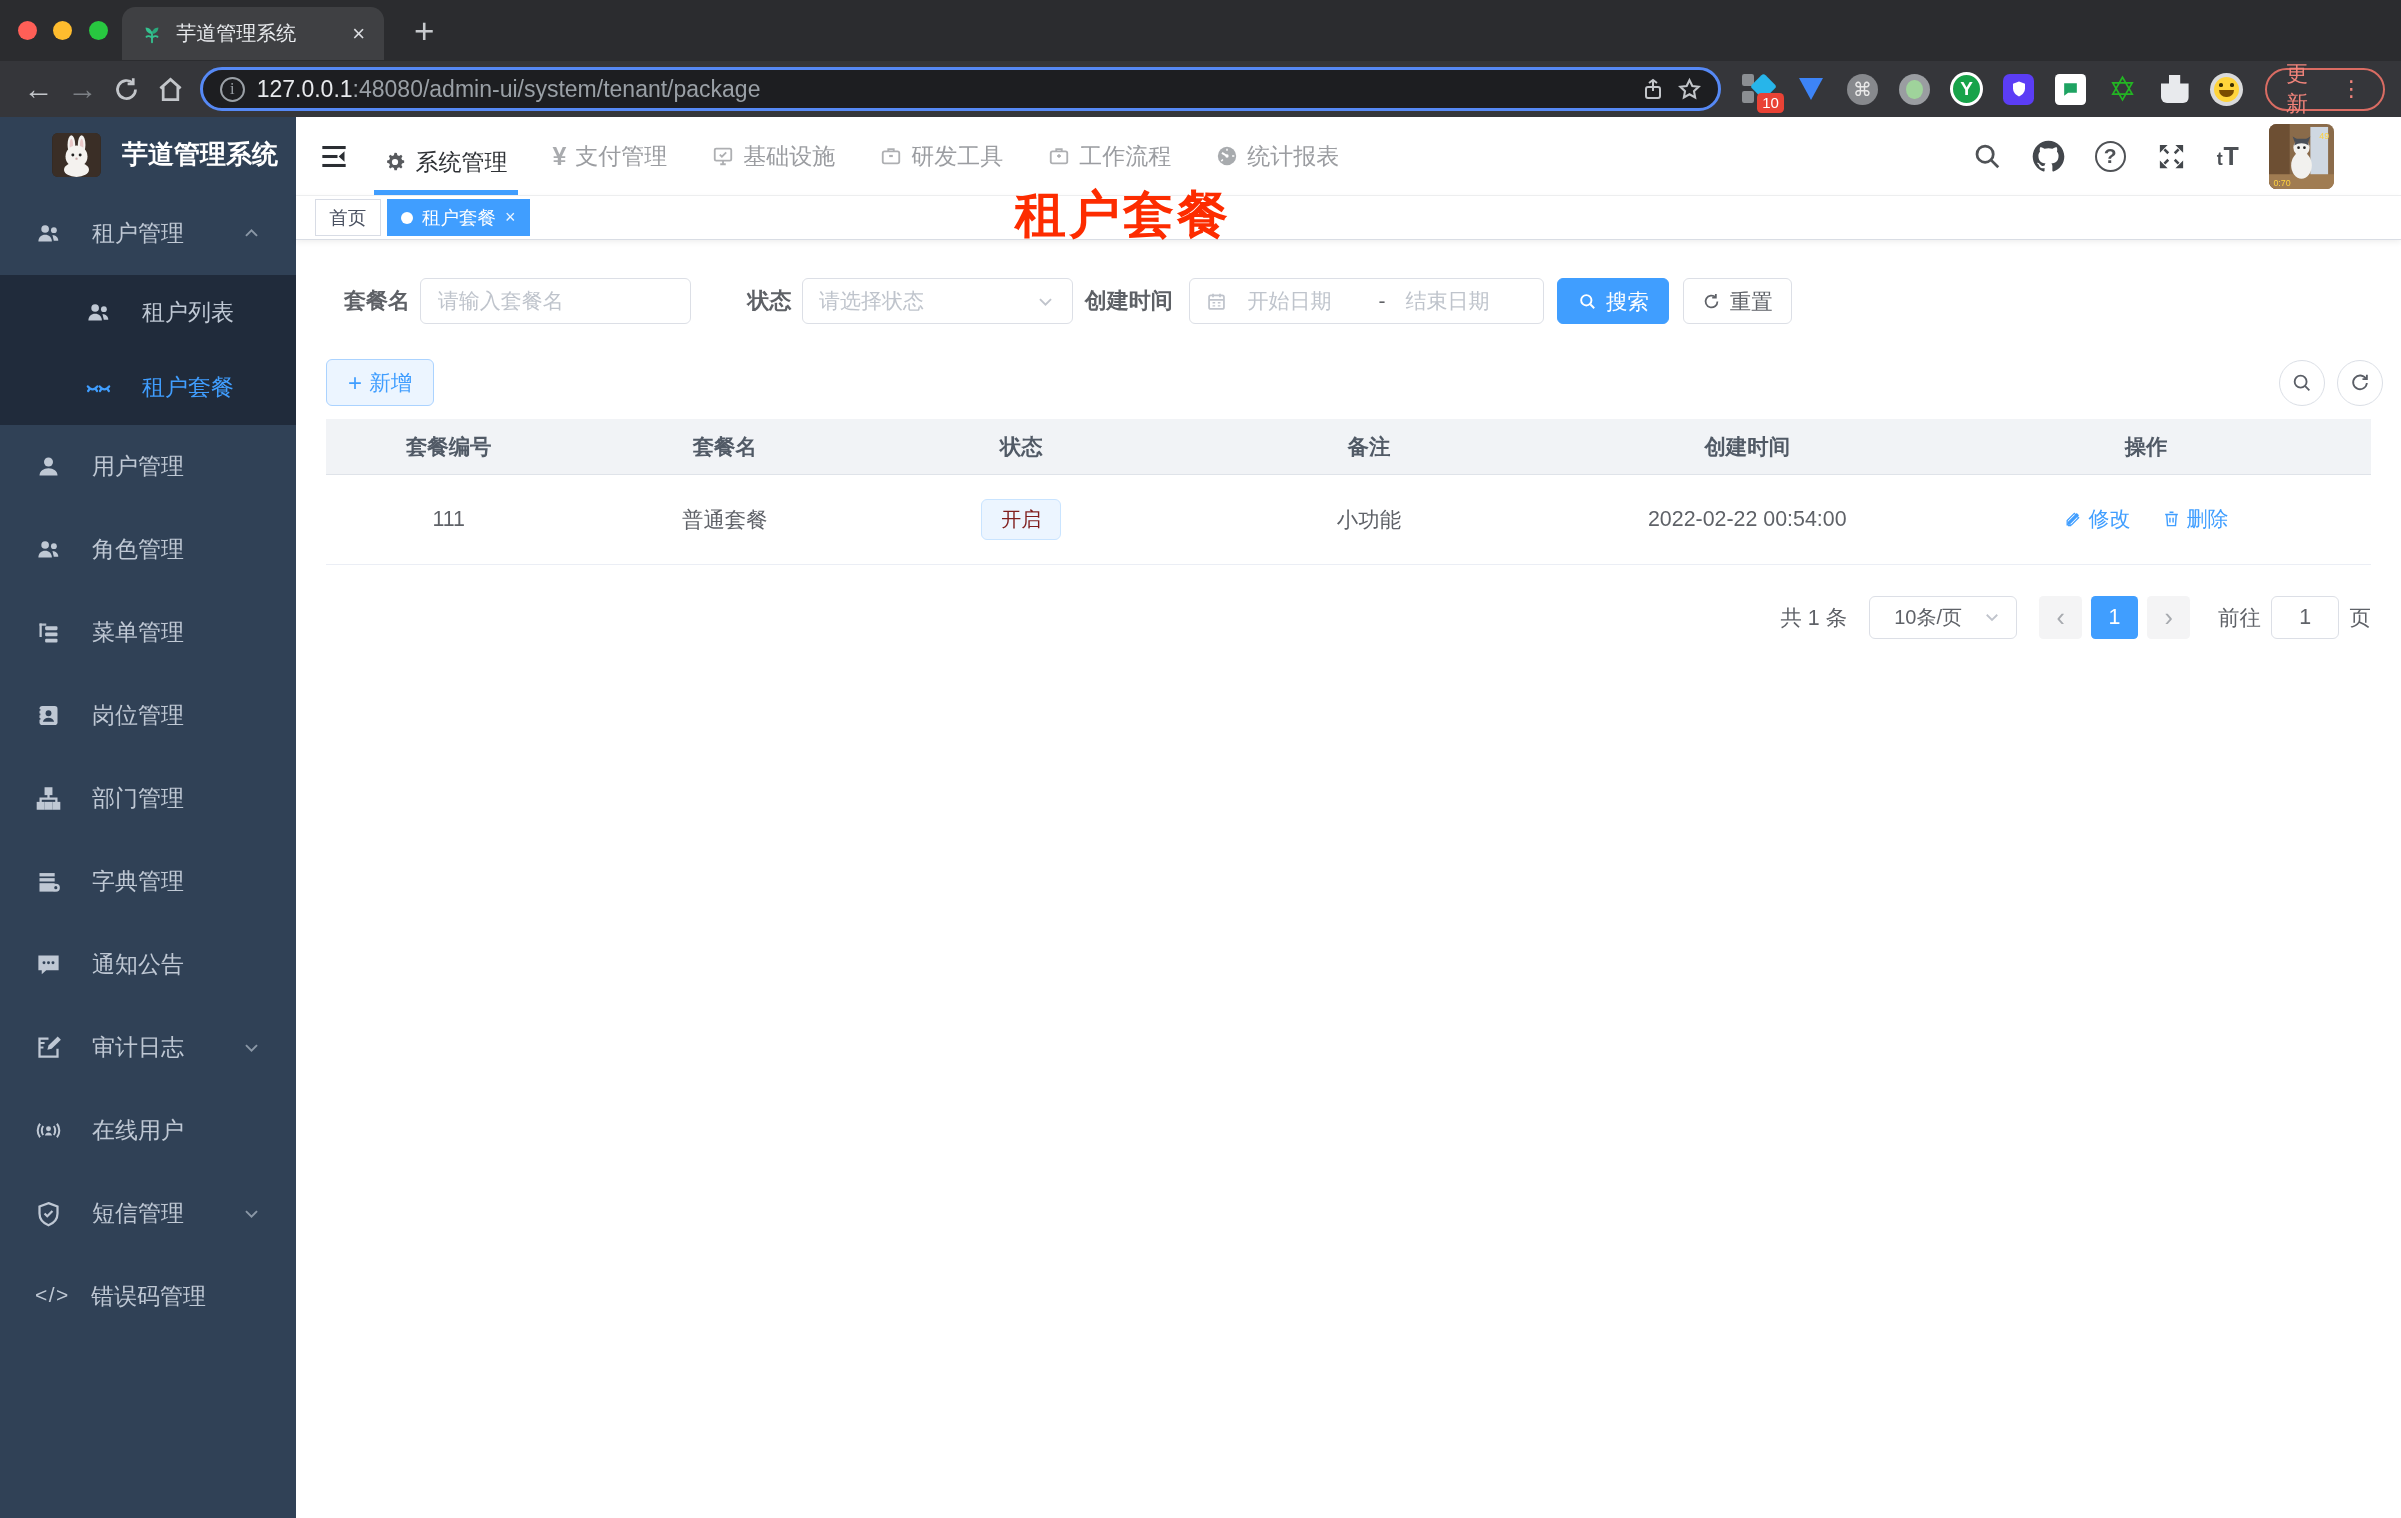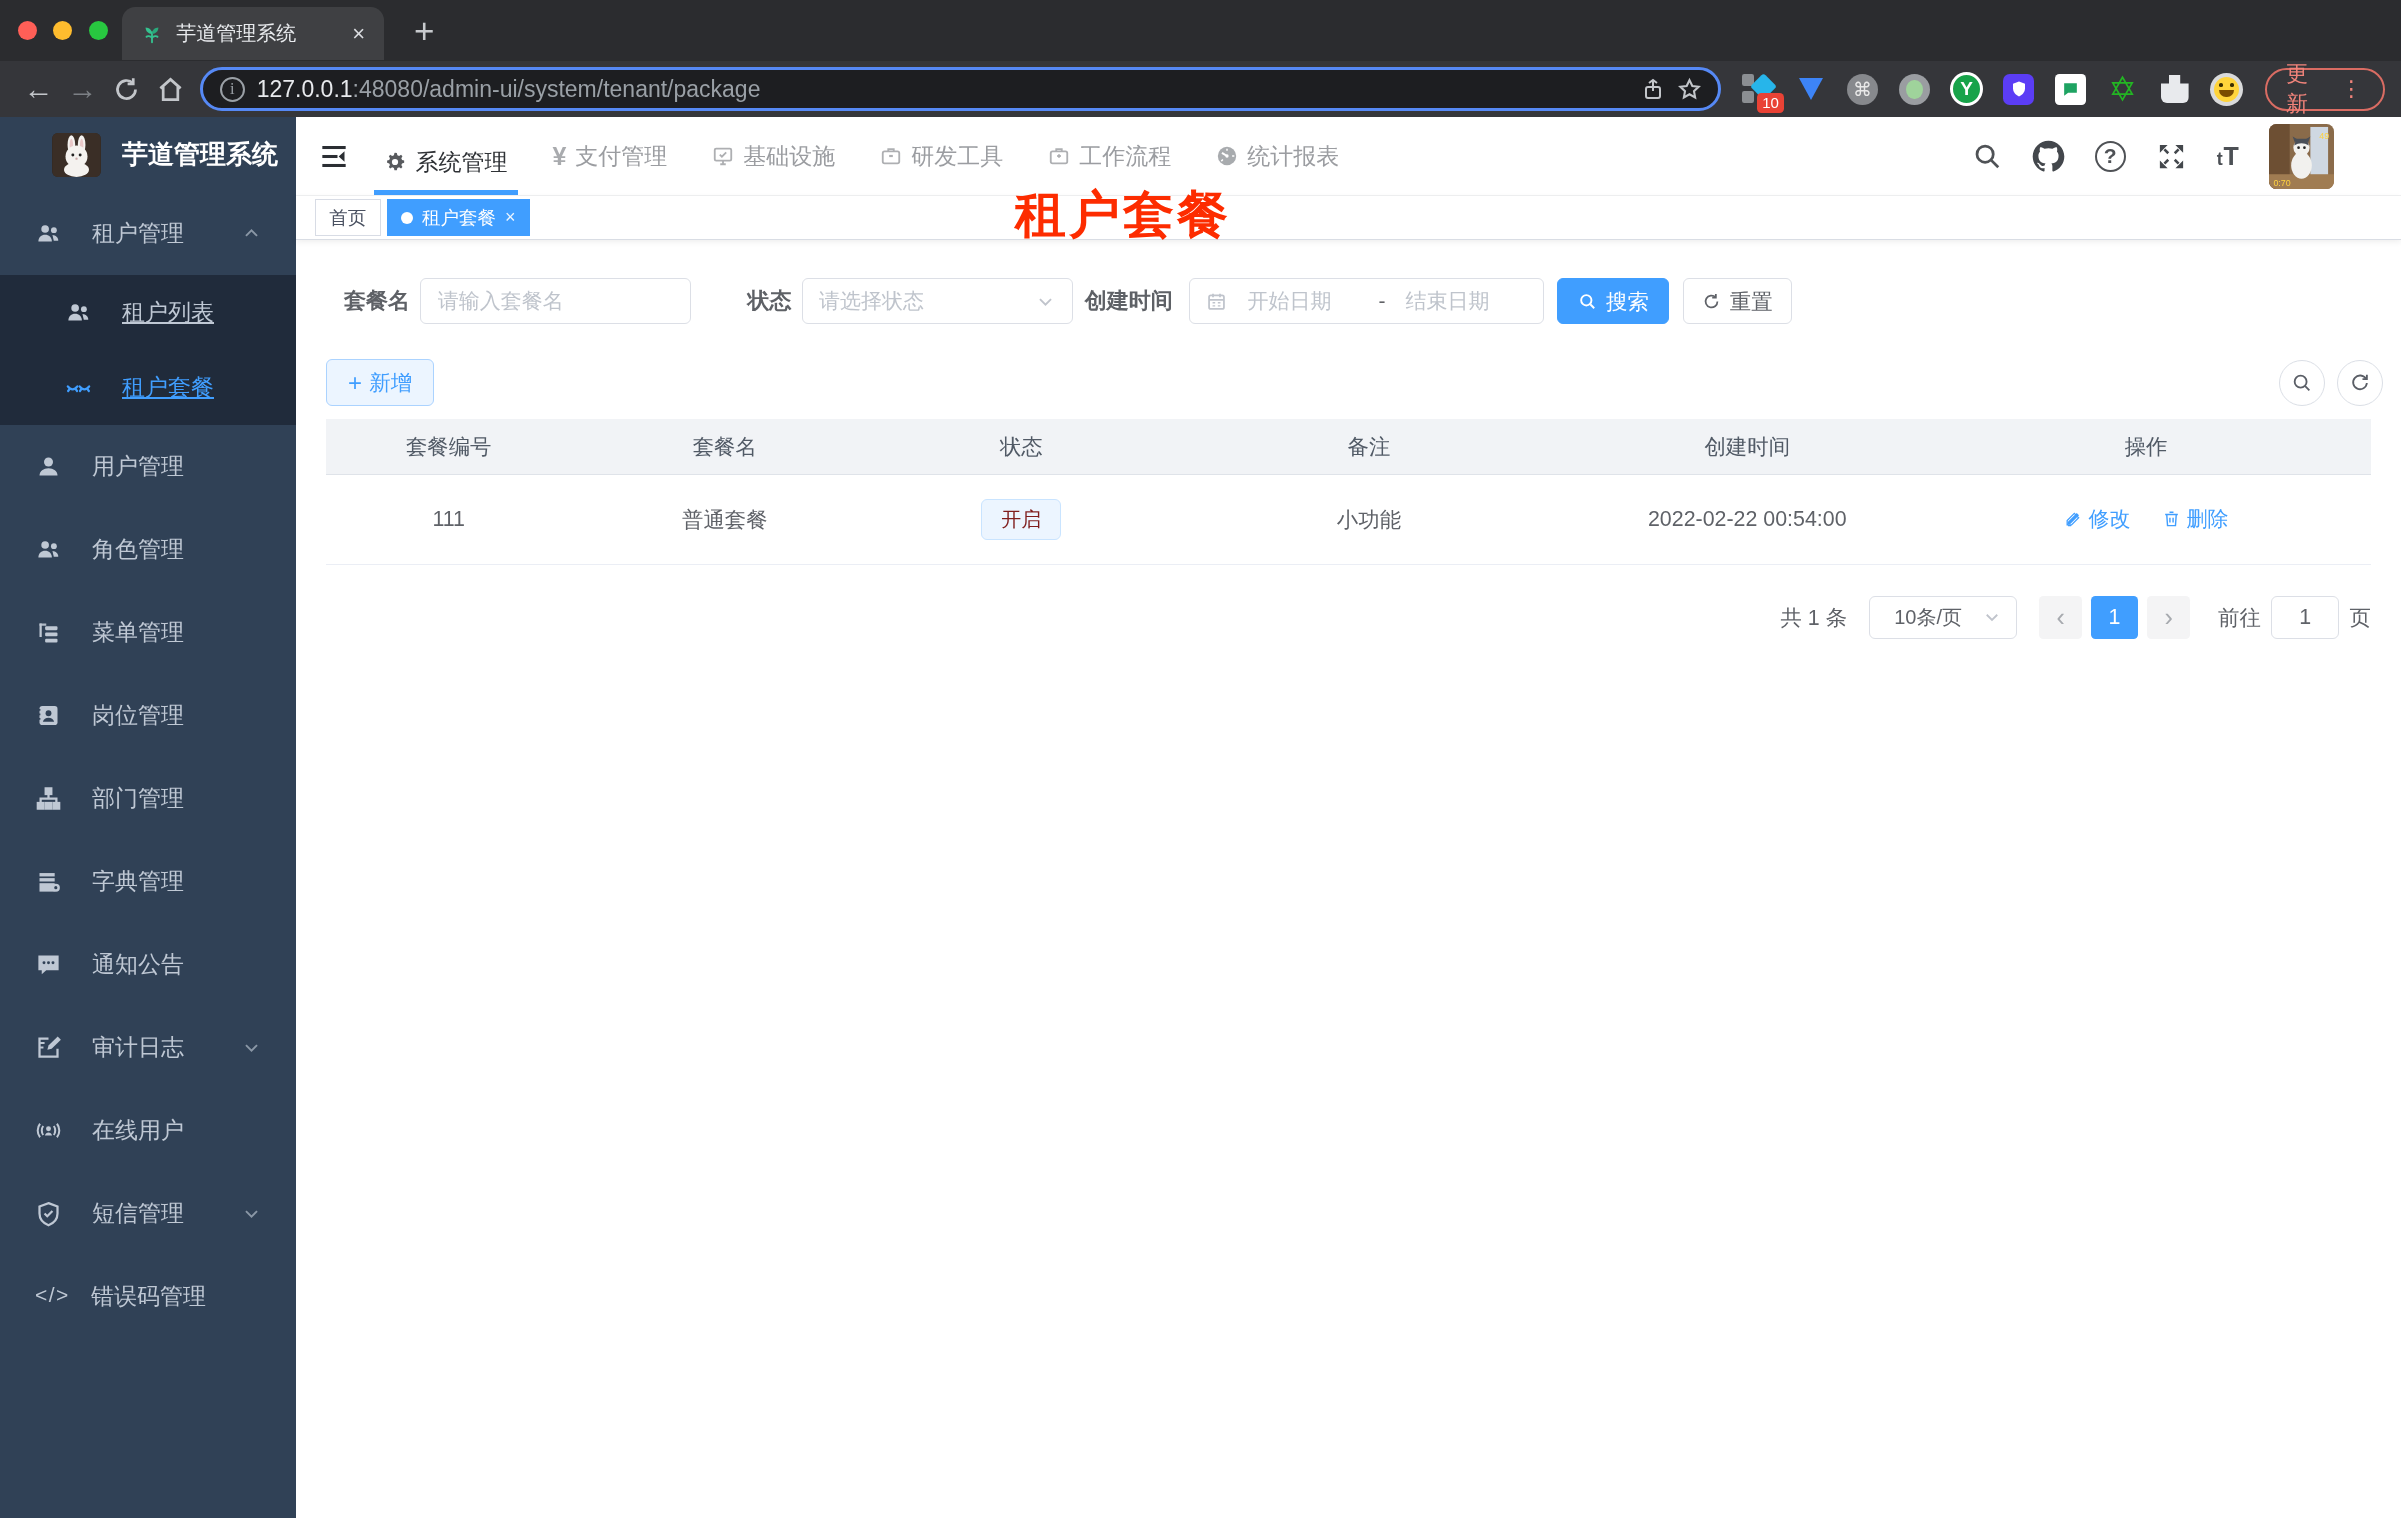--- a/index.html
+++ b/index.html
@@ -59,21 +59,21 @@
   
   .sidebar { width:296px; flex:0 0 296px; background:#304156; overflow:hidden; }
   .logo-row { height:75px; display:flex; align-items:center; padding-left:52px; gap:21px; }
   .logo-img { width:49px; height:44px; border-radius:6px; overflow:hidden; background:#2e2724; }
   .logo-title { color:#fff; font-size:26px; font-weight:700; white-space:nowrap; }
   .menu { display:flex; flex-direction:column; }
   .m-item { height:83px; display:flex; align-items:center; padding:0 35px; color:#bfc8d4; font-size:23px; }
   .m-item .mi { width:27px; height:27px; margin-right:30px; flex:0 0 27px; }
   .m-item .chev { margin-left:auto; }
   .submenu { background:#202b3b; }
-  .submenu .m-item { height:75px; padding-left:65px;text-decoration:underline; }
+  .submenu .m-item { height:75px; padding-left:85px; }
   .m-item.active { color:#409eff; }
   .mi-code { font-size:21px; color:#bfc8d4; letter-spacing:1.5px; width:auto !important; margin-right:21px !important; }
 
   
   .main { flex:1; display:flex; flex-direction:column; position:relative; background:#fff; }
 
   .navbar { height:79px; display:flex; align-items:center; position:relative; border-bottom:0.7px solid #f0f1f2; }
   .hamburger { margin-left:24.4px; }
   .nav-menu { display:flex; height:100%; margin-left:18px; }
   .nav-item { display:flex; align-items:center; gap:9px; padding:0 18px; margin-right:9px; font-size:23px;
@@ -121,21 +121,21 @@
   .tool-row { margin-top:35px; height:47px; display:flex; align-items:center; }
   .btn-add { width:108px; height:47px; background:#ecf5ff; border:1.5px solid #abd3ff; border-radius:6px;
              color:#409eff; font-size:21.4px; display:flex; align-items:center; justify-content:center; gap:7.4px; }
   .btn-add .plus { font-size:24px; line-height:1; }
   .tool-right { margin-left:auto; display:flex; gap:12px; margin-right:-12px; }
   .circle-btn { width:46px; height:46px; border-radius:50%; border:1.5px solid #dbdfe6; background:#fff;
                 display:flex; align-items:center; justify-content:center; }
 
   
   table.grid { width:100%; margin-top:13.3px; border-collapse:collapse; table-layout:fixed; }
-  .grid th { height:55px; background:#f1f3f6; color:#515a66; font-size:21.4px; font-weight:400;
+  .grid th { height:55px; background:#f1f3f6; color:#515a66; font-size:21.4px; font-weight:700;
              border-bottom:1.5px solid #dfe3e9; text-align:center;margin-left:32px; }
   .grid td { height:90px; font-size:21.4px; color:#5f6268; border-bottom:1.5px solid #ebeef5; text-align:center; }
   .status-tag { display:inline-flex; align-items:center; justify-content:center; height:41px; padding:0 19px;
                 background:#ecf5ff; border:1.5px solid #c9e4ff; border-radius:6px; color:#7f1d1d; font-size:20px; }
   .op-link { display:inline-flex; align-items:center; gap:6px; color:#409eff; font-size:21px; }
   .op-link + .op-link { margin-left:25px; }
 
   
   .pager { margin-top:31px; display:flex; align-items:center; justify-content:flex-end; font-size:21.4px; color:#5f6268; }
   .pg-total { margin-right:22px; }

